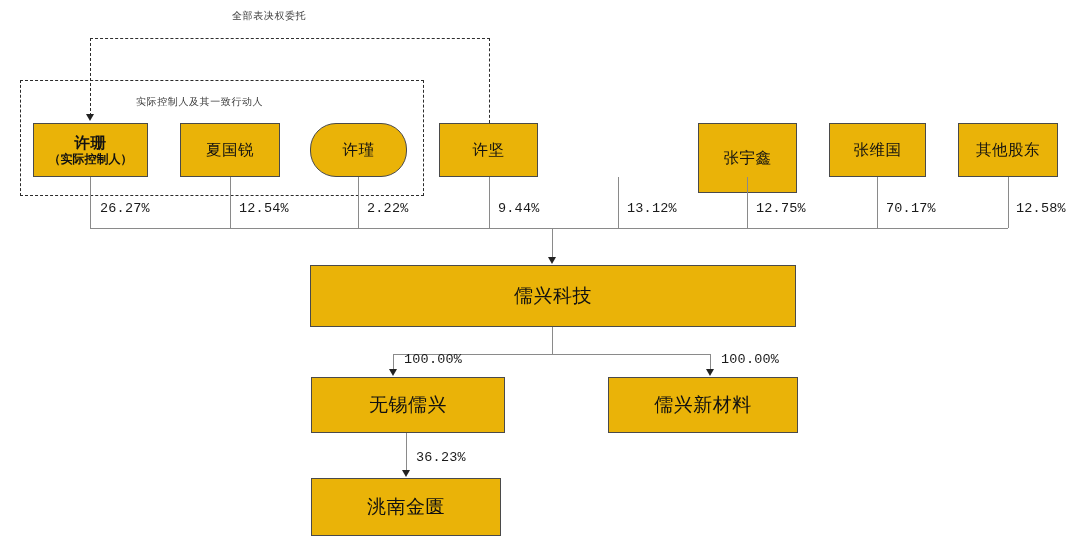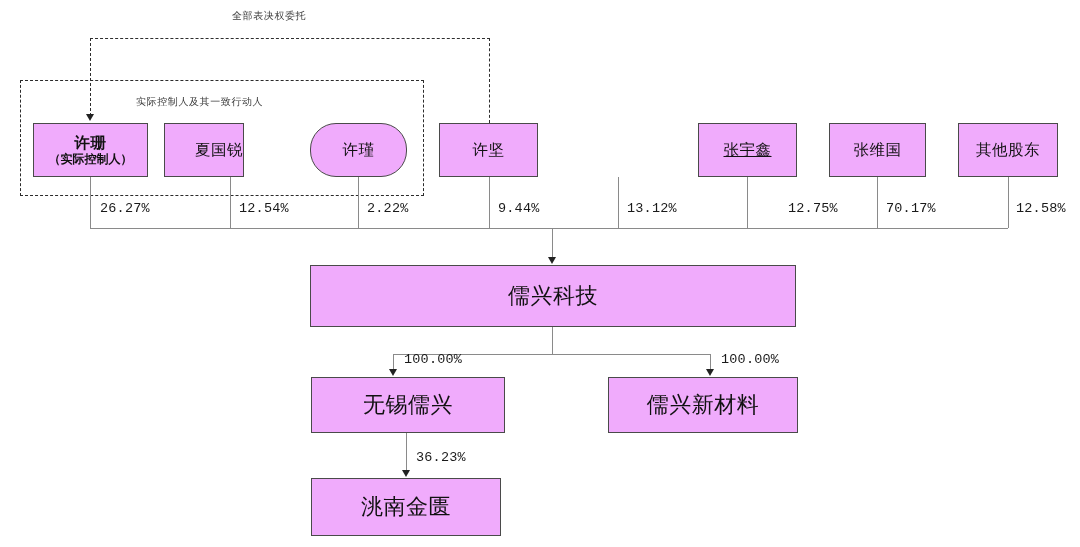--- a/index.html
+++ b/index.html
@@ -4,34 +4,34 @@
 <style>
   html,body{margin:0;padding:0;background:#fff;}
   body{width:1080px;height:547px;font-family:"Liberation Serif","DejaVu Serif",serif;color:#1a1a1a;}
   #canvas{position:relative;width:1080px;height:547px;overflow:hidden;background:#ffffff;}
 
   
   .node{
     position:absolute;
     box-sizing:border-box;
     border:1.4px solid #4a4a4a;
-    background:#f0abfc;
+    background:#eab308;
     display:flex;
     align-items:center;
     justify-content:center;
     text-align:center;
     font-size:15.5px;
     line-height:1.25;
     letter-spacing:.5px;
     color:#111;
   }
   .node.primary{font-weight:bold;}
   .node .sub{display:block;font-size:12px;letter-spacing:0;}
   .node .nm{display:block;}
-  .node.big{font-size:22px;}
+  .node.big{font-size:19px;}
 
   
   .dashframe{
     position:absolute;
     box-sizing:border-box;
     border:1.5px dashed #2b2b2b;
     background:transparent;
     pointer-events:none;
   }
 
@@ -84,34 +84,34 @@
   <div class="dot-v" style="left:90px;top:38px;height:78px;"></div>
   <div class="arrow-down" style="left:85.5px;top:114px;"></div>
 
   <div class="node primary" style="left:33px;top:123px;width:115px;height:54px;">
     <span>
       <span class="nm">许珊</span>
       <span class="sub">（实际控制人）</span>
     </span>
   </div>
 
-  <div class="node" style="left:164px;top:123px;width:80px;height:54px;justify-content:flex-end;">
+  <div class="node" style="left:180px;top:123px;width:100px;height:54px;">
     <span class="nm">夏国锐</span>
   </div>
 
   <div class="node" style="left:310px;top:123px;width:97px;height:54px;border-radius:26px;">
     <span class="nm">许瑾</span>
   </div>
 
   <div class="node" style="left:439px;top:123px;width:99px;height:54px;justify-content:center;">
     <span class="nm">许坚</span>
   </div>
 
 
-  <div class="node" style="left:698px;top:123px;width:99px;height:54px;text-decoration:underline;">
+  <div class="node" style="left:698px;top:123px;width:99px;height:70px;">
     <span class="nm">张宇鑫</span>
   </div>
 
   <div class="node" style="left:829px;top:123px;width:97px;height:54px;">
     <span class="nm">张维国</span>
   </div>
 
   <div class="node" style="left:958px;top:123px;width:100px;height:54px;">
     <span class="nm">其他股东</span>
   </div>
@@ -125,21 +125,21 @@
   <div class="vline" style="left:877px;top:177px;height:51px;"></div>
   <div class="vline" style="left:1008px;top:177px;height:51px;"></div>
 
   <div class="hline" style="left:90px;top:228px;width:918px;"></div>
 
   <div class="pct" style="left:100px;top:201px;">26.27%</div>
   <div class="pct" style="left:239px;top:201px;">12.54%</div>
   <div class="pct" style="left:367px;top:201px;">2.22%</div>
   <div class="pct" style="left:498px;top:201px;">9.44%</div>
   <div class="pct" style="left:627px;top:201px;">13.12%</div>
-  <div class="pct" style="left:756px;top:201px;margin-left:32px;">12.75%</div>
+  <div class="pct" style="left:756px;top:201px;">12.75%</div>
   <div class="pct" style="left:886px;top:201px;">70.17%</div>
   <div class="pct" style="left:1016px;top:201px;">12.58%</div>
 
   <div class="vline" style="left:552px;top:228px;height:30px;"></div>
   <div class="arrow-down" style="left:547.5px;top:257px;"></div>
 
   <div class="node big" style="left:310px;top:265px;width:486px;height:62px;">
     <span class="nm">儒兴科技</span>
   </div>
 

